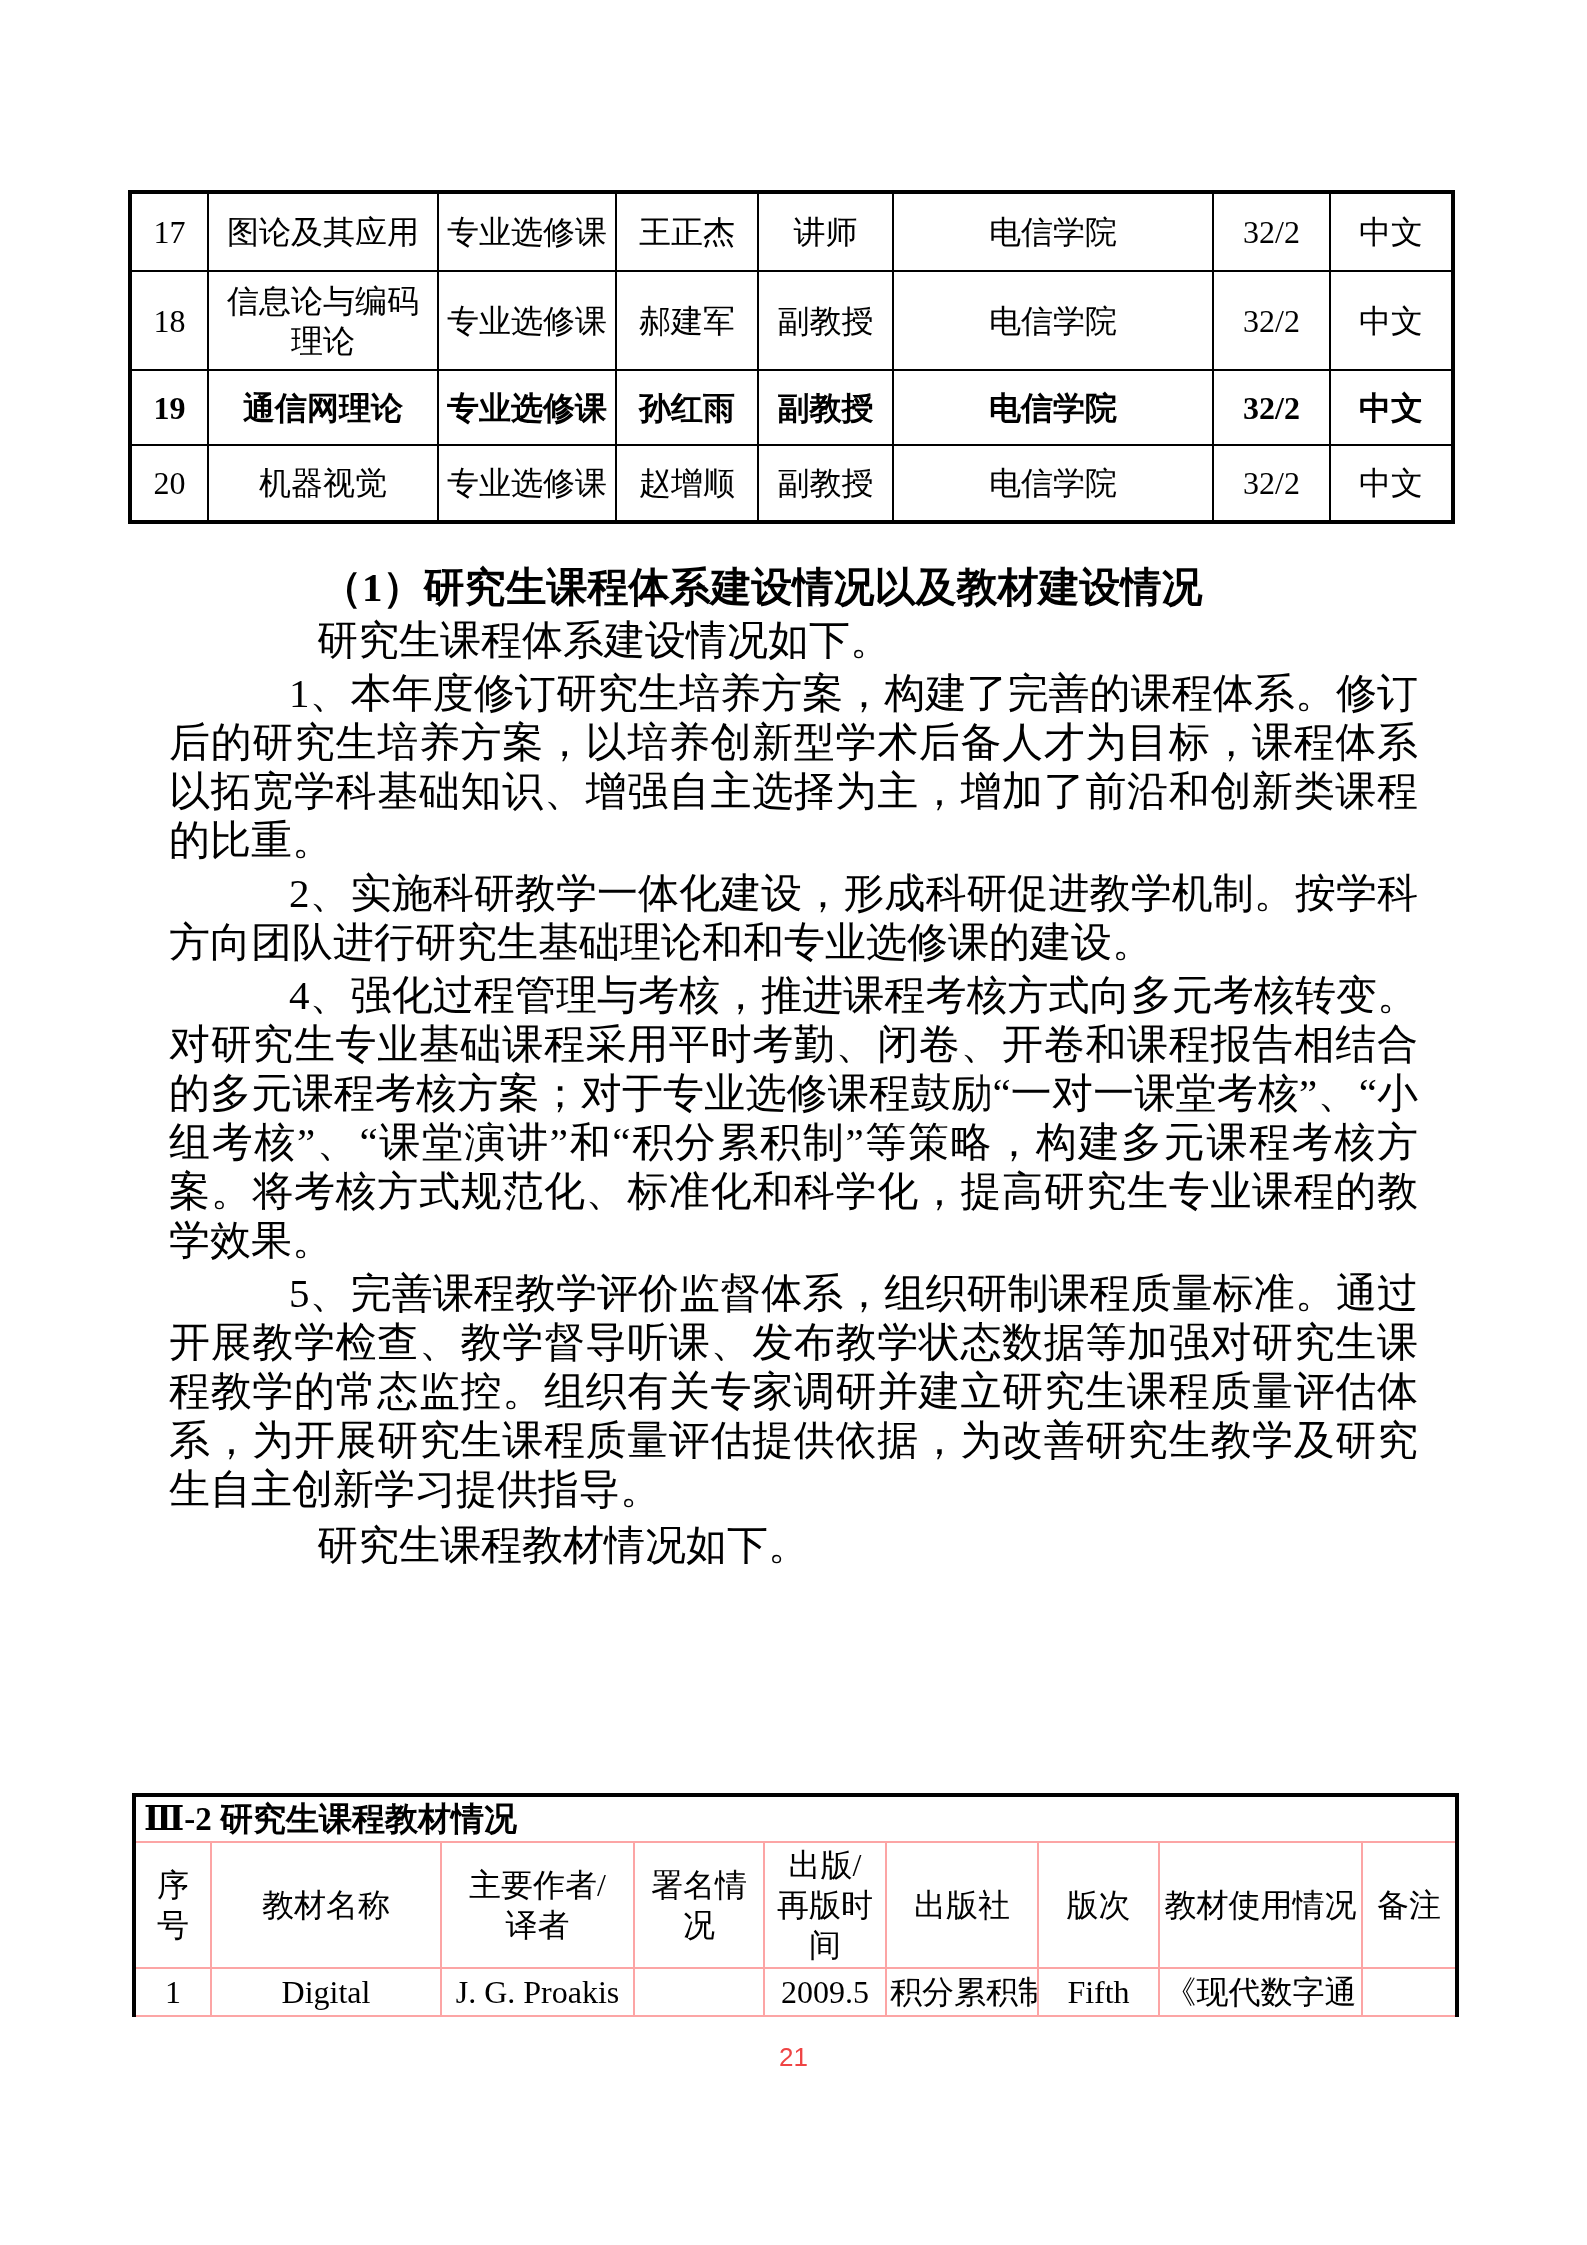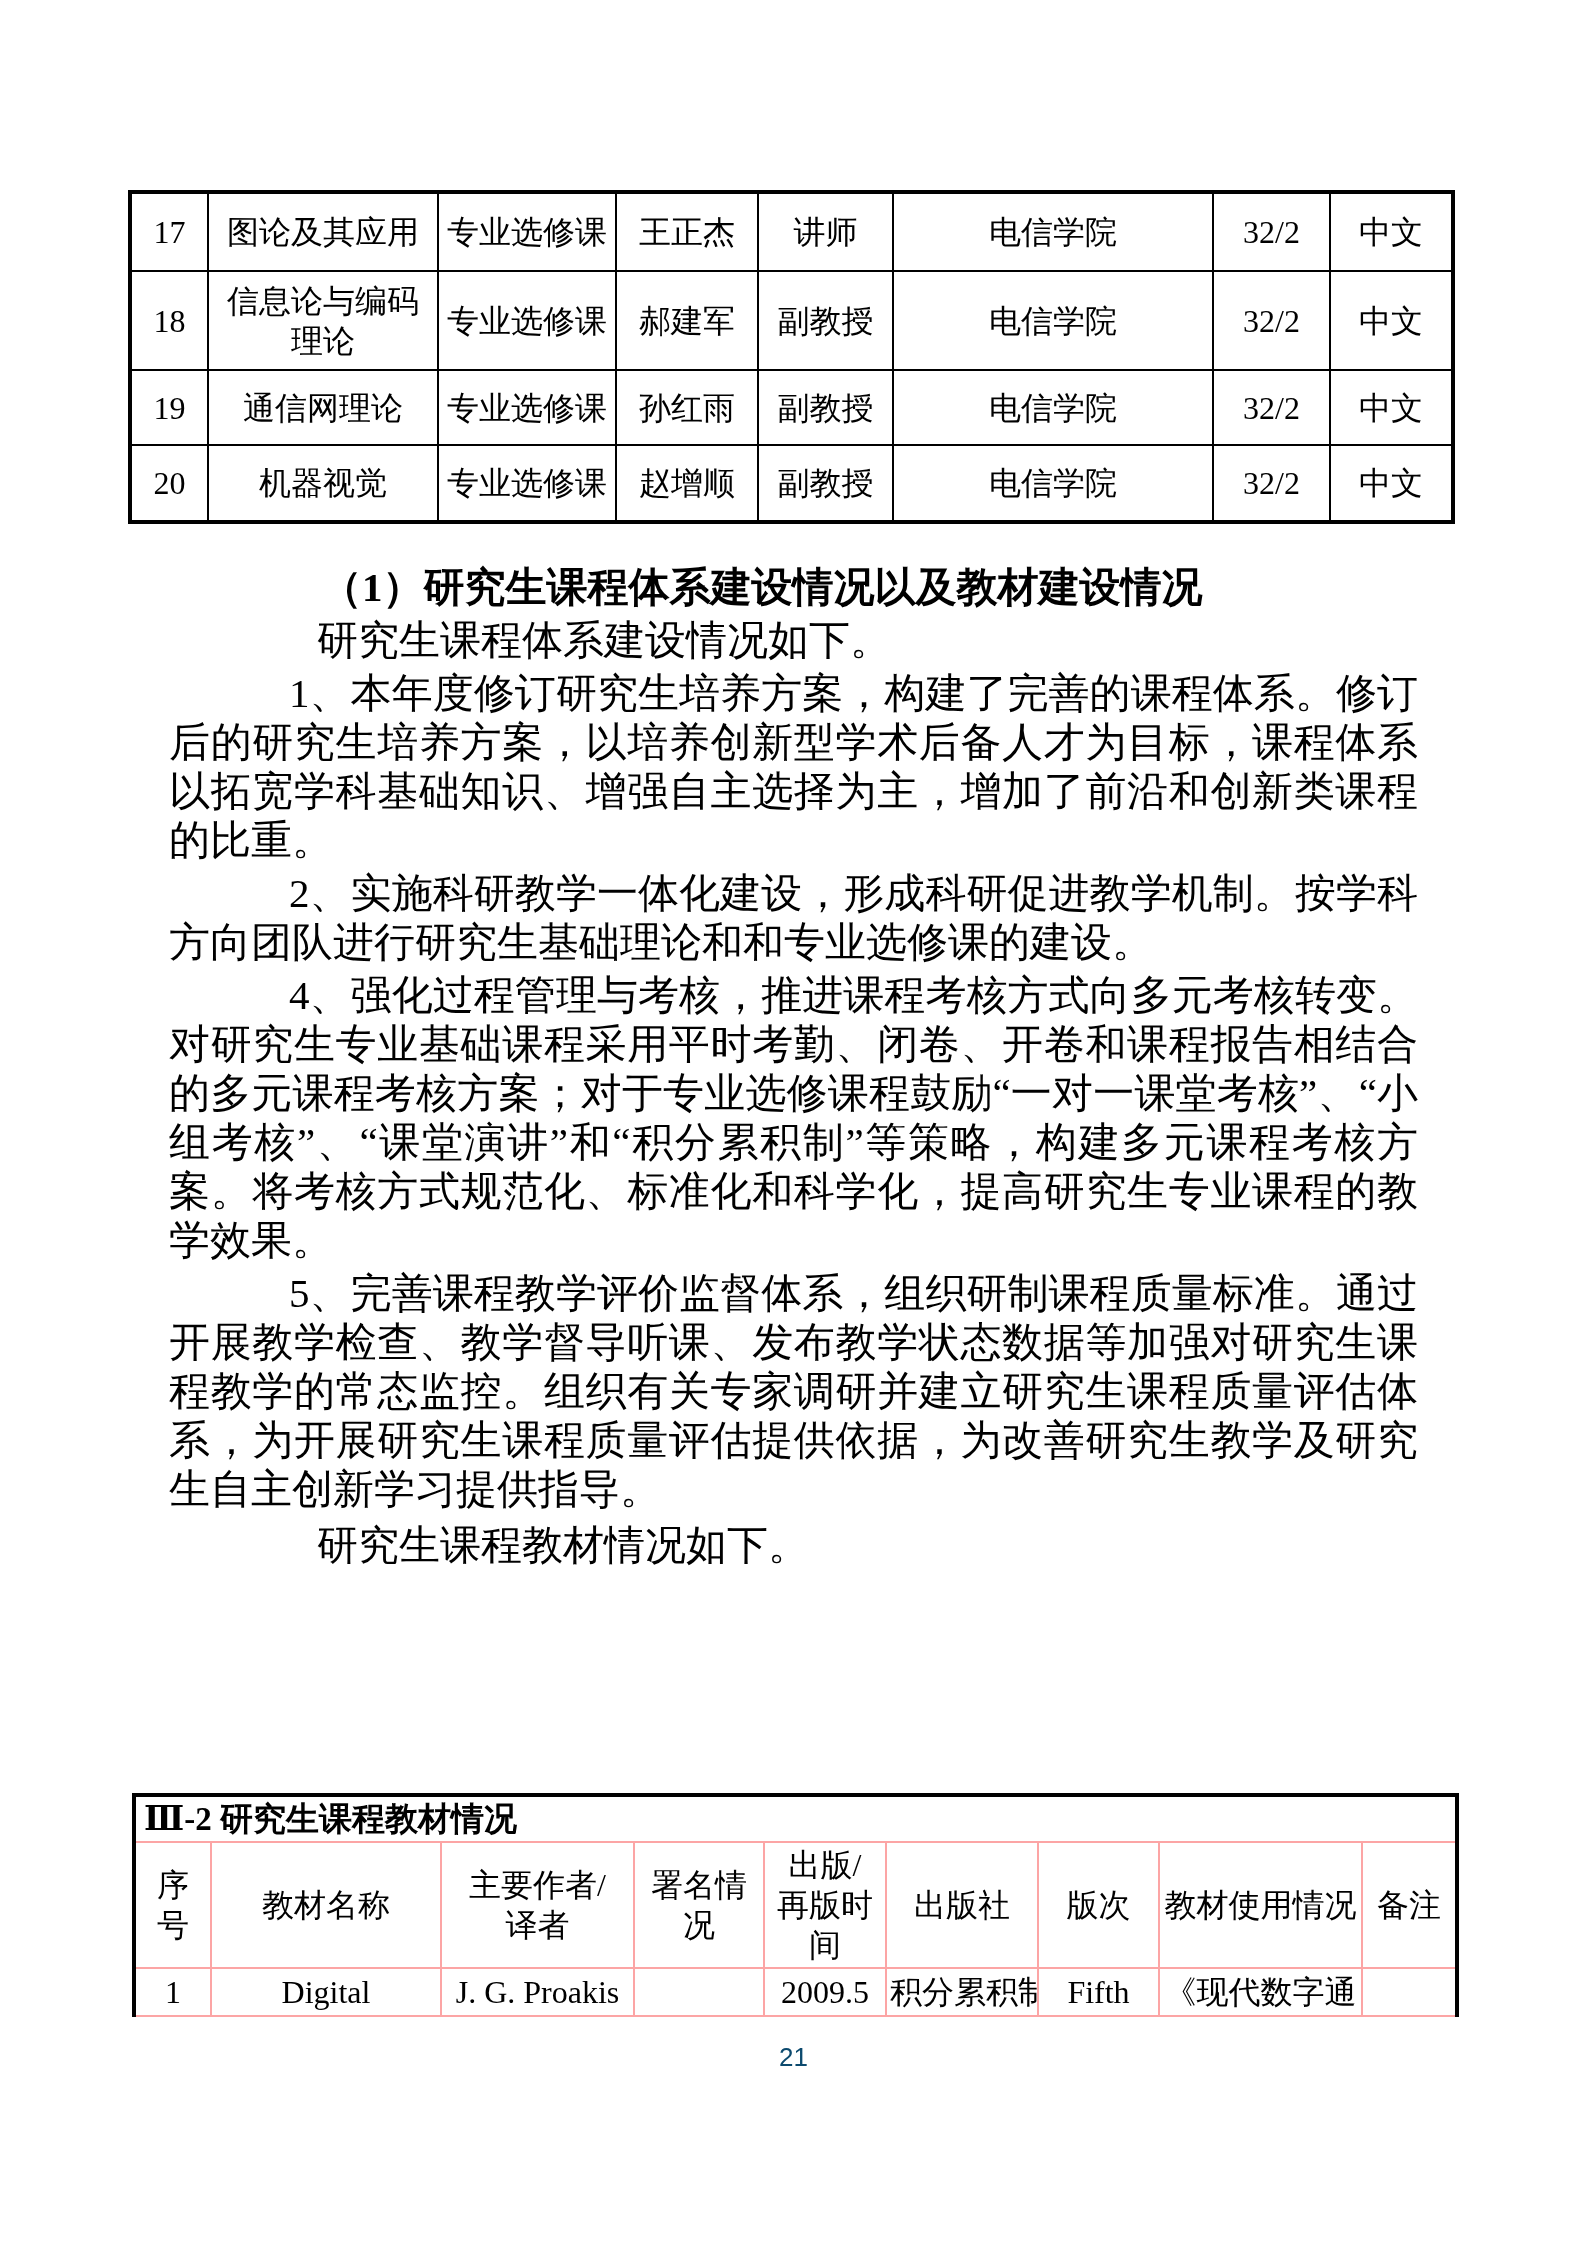--- a/index.html
+++ b/index.html
@@ -24,21 +24,21 @@
   }
   table.course-table td {
     border:2px solid #000;
     text-align:center; vertical-align:middle;
     font-size:32px; line-height:40px;
     word-break:break-all;
     padding:2px 3px;
   }
   table.course-table tr:nth-child(1) { height:79px; }
   table.course-table tr:nth-child(2) { height:99px; }
-  table.course-table tr:nth-child(3) { height:75px; }
+  table.course-table tr:nth-child(3) { height:75px;font-weight:bold; }
   table.course-table tr:nth-child(4) { height:77px; }
 
   
   .body-text {
     position:absolute; left:165px; top:559px; width:1257px;
     font-size:41px; line-height:49px;
     text-align:justify; text-justify:inter-character;
     word-break:break-all;
   }
   .body-text p { margin:4px; }
@@ -72,21 +72,21 @@
   table.textbook-table tr.header-row { height:125px; }
   table.textbook-table tr.header-row td { white-space:pre-line; }
   table.textbook-table tr.data-row { height:48px; }
   table.textbook-table tr.data-row td { white-space:nowrap; overflow:hidden; }
 
   
   .page-number {
     position:absolute; top:2042px; left:0; width:1587px;
     text-align:center;
     font-family:"Liberation Sans","DejaVu Sans",sans-serif;
-    font-size:26px; color:#0c4a6e;
+    font-size:26px; color:#ef4444;
   }
 </style>
 </head>
 <body>
 
 <div class="page">
 
   <table class="course-table">
     <colgroup>
       <col style="width:78px">

